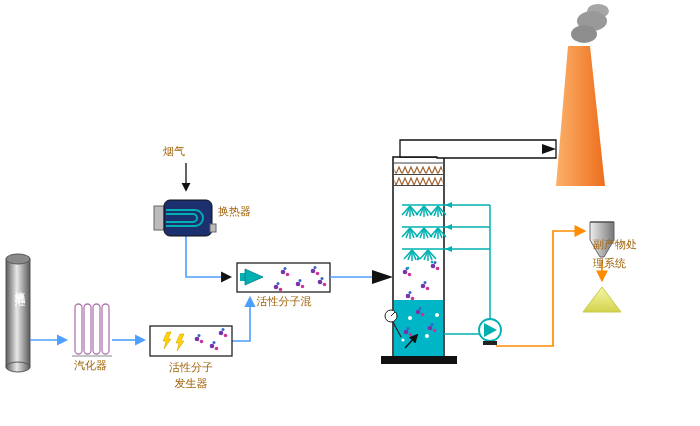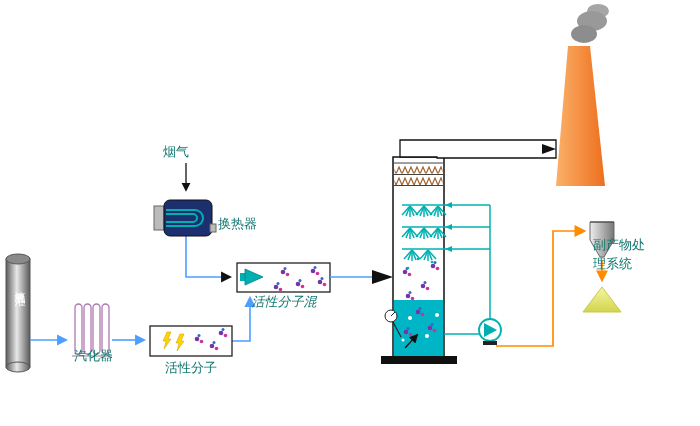--- a/index.html
+++ b/index.html
@@ -5,21 +5,21 @@
   :root{
     --line-blue:#4d9fff;
     --teal:#00b0b0;
     --orange:#ff8c00;
     --tower-liquid:#00b5c5;
   }
   html,body{margin:0;padding:0;background:#fff;}
   #stage{position:relative;width:700px;height:426px;background:#fff;overflow:hidden;
          font-family:"DejaVu Sans",sans-serif;}
   #diagram{position:absolute;left:0;top:0;}
-  .lbl{position:absolute;font-size:13px;color:#0f766e;line-height:16px;white-space:nowrap;}
+  .lbl{position:absolute;font-size:11px;color:#a16207;line-height:16px;white-space:nowrap;}
   .center{text-align:center;}
   .vtxt{writing-mode:vertical-rl;text-orientation:upright;color:#fff;font-size:11px;
         letter-spacing:2px;}
   
   .sB{stroke:var(--line-blue);stroke-width:1.6;fill:none;}
   .sT{stroke:var(--teal);stroke-width:1.5;fill:none;}
   .sT2{stroke:var(--teal);stroke-width:2;fill:none;}
   .sO{stroke:var(--orange);stroke-width:1.7;fill:none;}
   .sK{stroke:#111;stroke-width:1.3;fill:none;}
   .fT{fill:var(--teal);}
@@ -215,27 +215,28 @@
       <path d="M590,222 H614 V240 L604,257 H600 L590,240 Z" fill="url(#gFun)" stroke="#666"></path>
       <line x1="590" y1="222" x2="614" y2="222" stroke="#444"></line>
       <path d="M602,260 V280" class="sO" marker-end="url(#mO)"></path>
     </g>
     <g>
       <polygon points="583,312 621,312 602,287" fill="url(#gPile)" stroke="#c9c94a"></polygon>
     </g>
   </svg>
 
   <div class="lbl vtxt" style="left:11px;top:282px;">液氧灌</div>
-  <div class="lbl" style="left:74px;top:348px;">汽化器</div>
+  <div class="lbl" style="left:74px;top:358px;">汽化器</div>
   <div class="lbl center" style="left:150px;top:360px;width:82px;">
     <div>活性分子</div>
+    <div>发生器</div>
   </div>
   <div class="lbl" style="left:163px;top:144px;">烟气</div>
-  <div class="lbl" style="left:218px;top:216px;">换热器</div>
-  <div class="lbl center" style="left:239px;top:294px;width:90px;font-style:italic;">
+  <div class="lbl" style="left:218px;top:204px;">换热器</div>
+  <div class="lbl center" style="left:239px;top:294px;width:90px;">
     <div>活性分子混</div>
   </div>
   <div class="lbl center" style="left:374px;top:369px;width:92px;">
   </div>
   <div class="lbl" style="left:593px;top:235px;line-height:19px;">
     <div>副产物处</div>
     <div>理系统</div>
   </div>
 
 </div>

